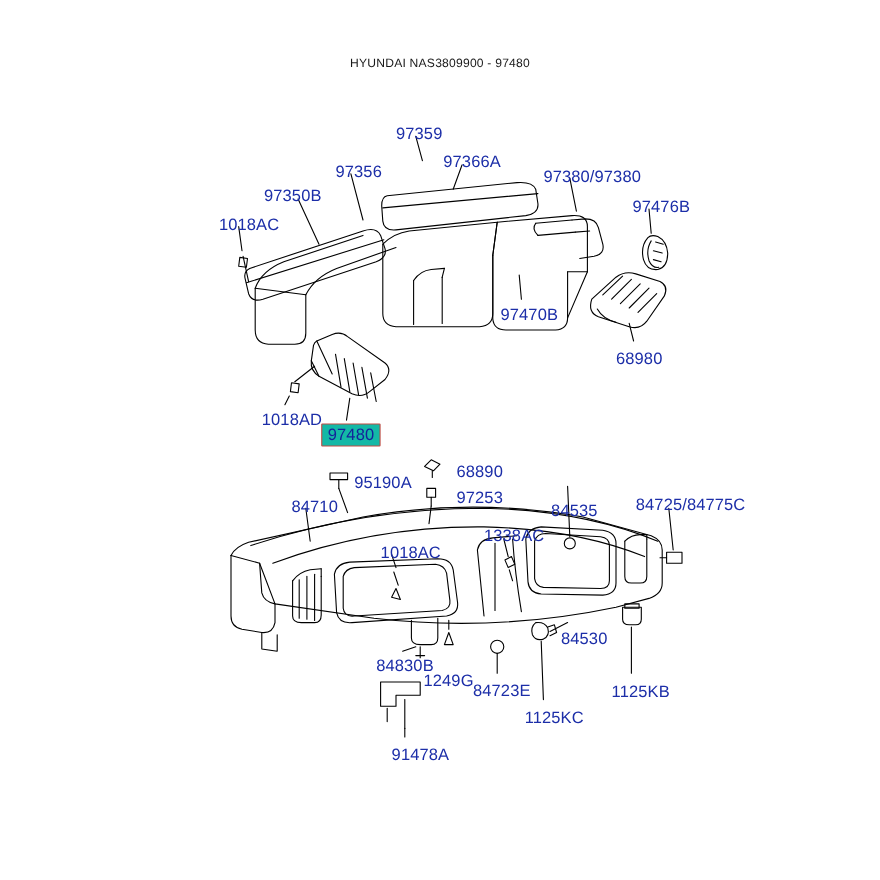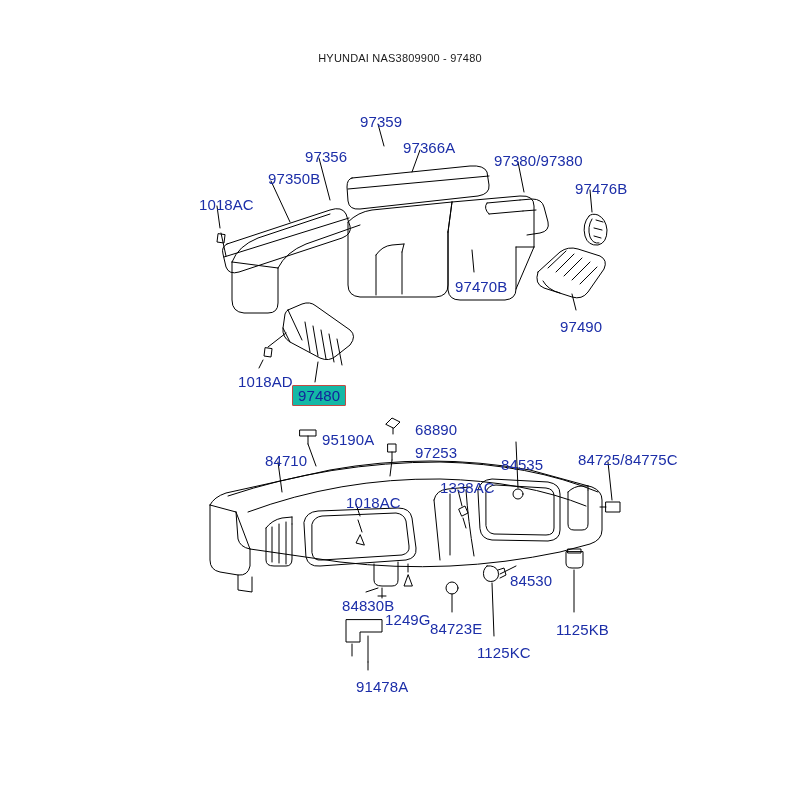--- a/index.html
+++ b/index.html
@@ -219,25 +219,25 @@
 
       <path d="M366,592 L378,588"></path>
 
     </g>
   </svg>
 
   <div class="lbl" style="left:360px; top:113px;">97359</div>
   <div class="lbl" style="left:305px; top:148px;">97356</div>
   <div class="lbl" style="left:403px; top:139px;">97366A</div>
   <div class="lbl" style="left:494px; top:152px;">97380/97380</div>
-  <div class="lbl" style="left:268px; top:170px;text-align:center;">97350B</div>
+  <div class="lbl" style="left:240px; top:170px;text-align:center;">97350B</div>
   <div class="lbl" style="left:575px; top:180px;">97476B</div>
   <div class="lbl" style="left:199px; top:196px;">1018AC</div>
   <div class="lbl" style="left:455px; top:278px;">97470B</div>
-  <div class="lbl" style="left:560px; top:318px;">97490</div>
+  <div class="lbl" style="left:560px; top:318px;">68980</div>
   <div class="lbl" style="left:238px; top:373px;">1018AD</div>
   <div class="lbl hl" style="left:292px; top:385px;">97480</div>
 
   <div class="lbl" style="left:415px; top:421px;">68890</div>
   <div class="lbl" style="left:322px; top:431px;">95190A</div>
   <div class="lbl" style="left:501px; top:456px;">84535</div>
   <div class="lbl" style="left:415px; top:444px;">97253</div>
   <div class="lbl" style="left:578px; top:451px;">84725/84775C</div>
   <div class="lbl" style="left:265px; top:452px;">84710</div>
   <div class="lbl" style="left:440px; top:479px;">1338AC</div>

